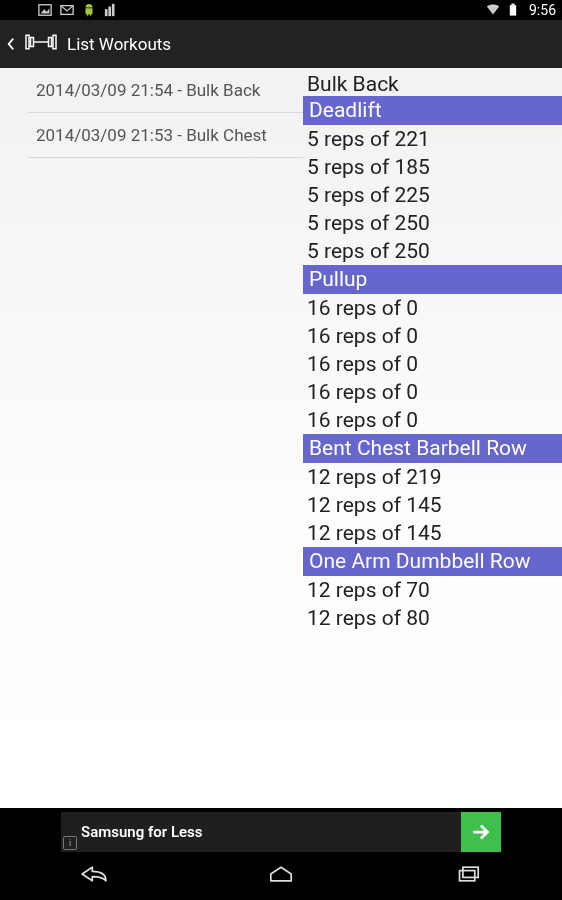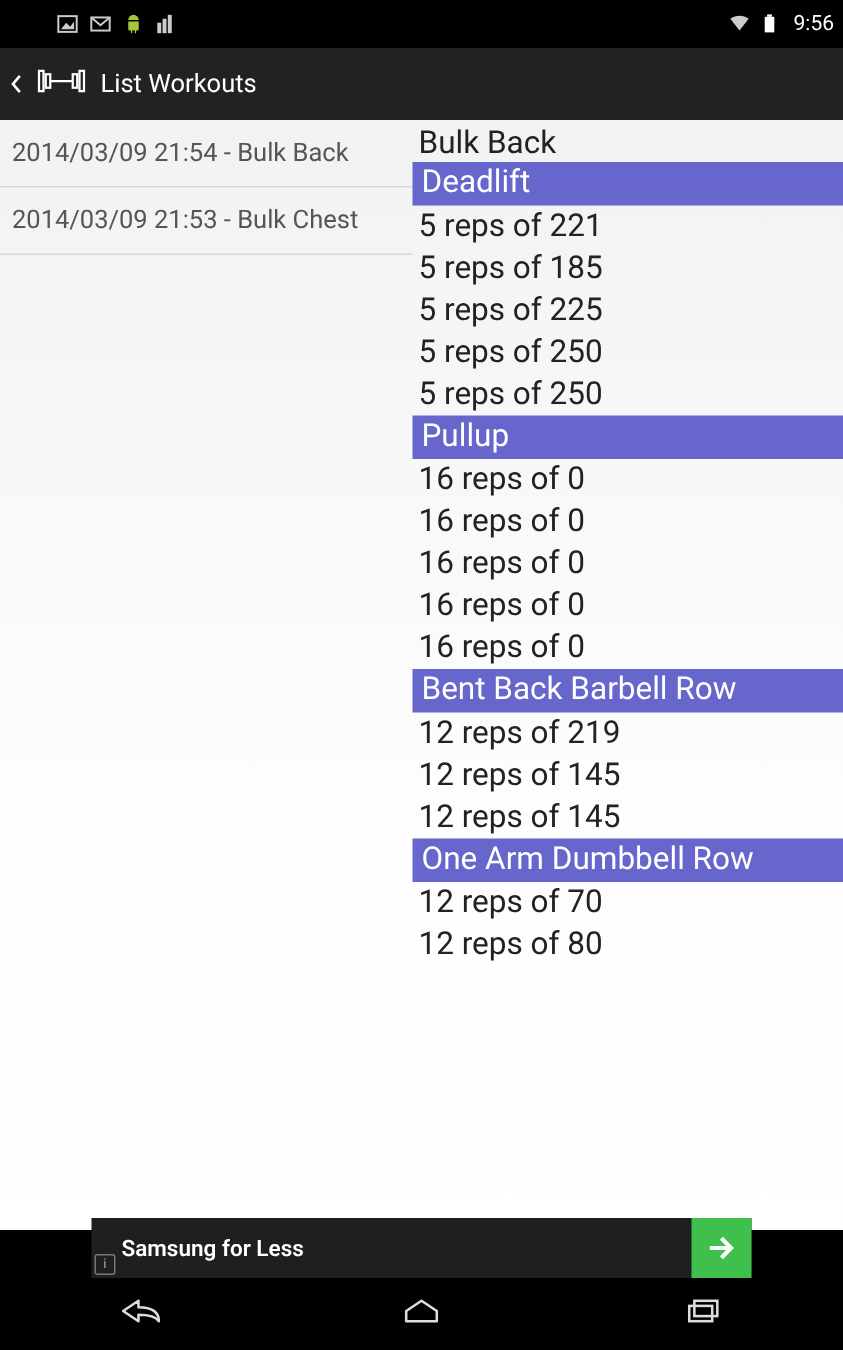--- a/index.html
+++ b/index.html
@@ -7,21 +7,21 @@
     width: 562px;
     height: 900px;
     font-family: Roboto, "Helvetica Neue", Arial, sans-serif;
     background: #000;
     overflow: hidden;
     position: relative;
   }
 
   
   .statusbar {
-    height: 32px;
+    height: 20px;
     background: #000;
     color: #fff;
     display: flex;
     align-items: center;
     padding: 0 6px;
     font-size: 13px;
     margin-left: 31px;
   }
   .statusbar .left { display: flex; gap: 6px; align-items: center; }
   .statusbar .spacer { flex: 1; }
@@ -41,20 +41,21 @@
   }
   .actionbar .back-icon { color: #fff; font-size: 18px; display:flex; align-items:center;}
   .db-icon svg { width: 36px; height: 24px; }
   .ab-title { font-size: 17px; font-weight: 400; color:#fff;}
 
   
   .appbody {
     display: flex;
     height: 740px;
     background: linear-gradient(180deg, #f2f2f2 0%, #fdfdfd 60%, #ffffff 100%);
+    padding-left: 28px;
   }
   .leftcol {
     width: 275px;
     border-right: none;
   }
   .wl-item {
     padding: 12px 10px 12px 8px;
     font-size: 17px;
     color: #555;
     border-bottom: 1px solid #d7d7d7;
@@ -210,21 +211,21 @@
         <div class="setline">5 reps of 185</div>
         <div class="setline">5 reps of 225</div>
         <div class="setline">5 reps of 250</div>
         <div class="setline">5 reps of 250</div>
         <div class="ex-head">Pullup</div>
         <div class="setline">16 reps of 0</div>
         <div class="setline">16 reps of 0</div>
         <div class="setline">16 reps of 0</div>
         <div class="setline">16 reps of 0</div>
         <div class="setline">16 reps of 0</div>
-        <div class="ex-head">Bent Back Barbell Row</div>
+        <div class="ex-head">Bent Chest Barbell Row</div>
         <div class="setline">12 reps of 219</div>
         <div class="setline">12 reps of 145</div>
         <div class="setline">12 reps of 145</div>
         <div class="ex-head">One Arm Dumbbell Row</div>
         <div class="setline">12 reps of 70</div>
         <div class="setline">12 reps of 80</div>
       </div>
   </div>
 </div>
 

